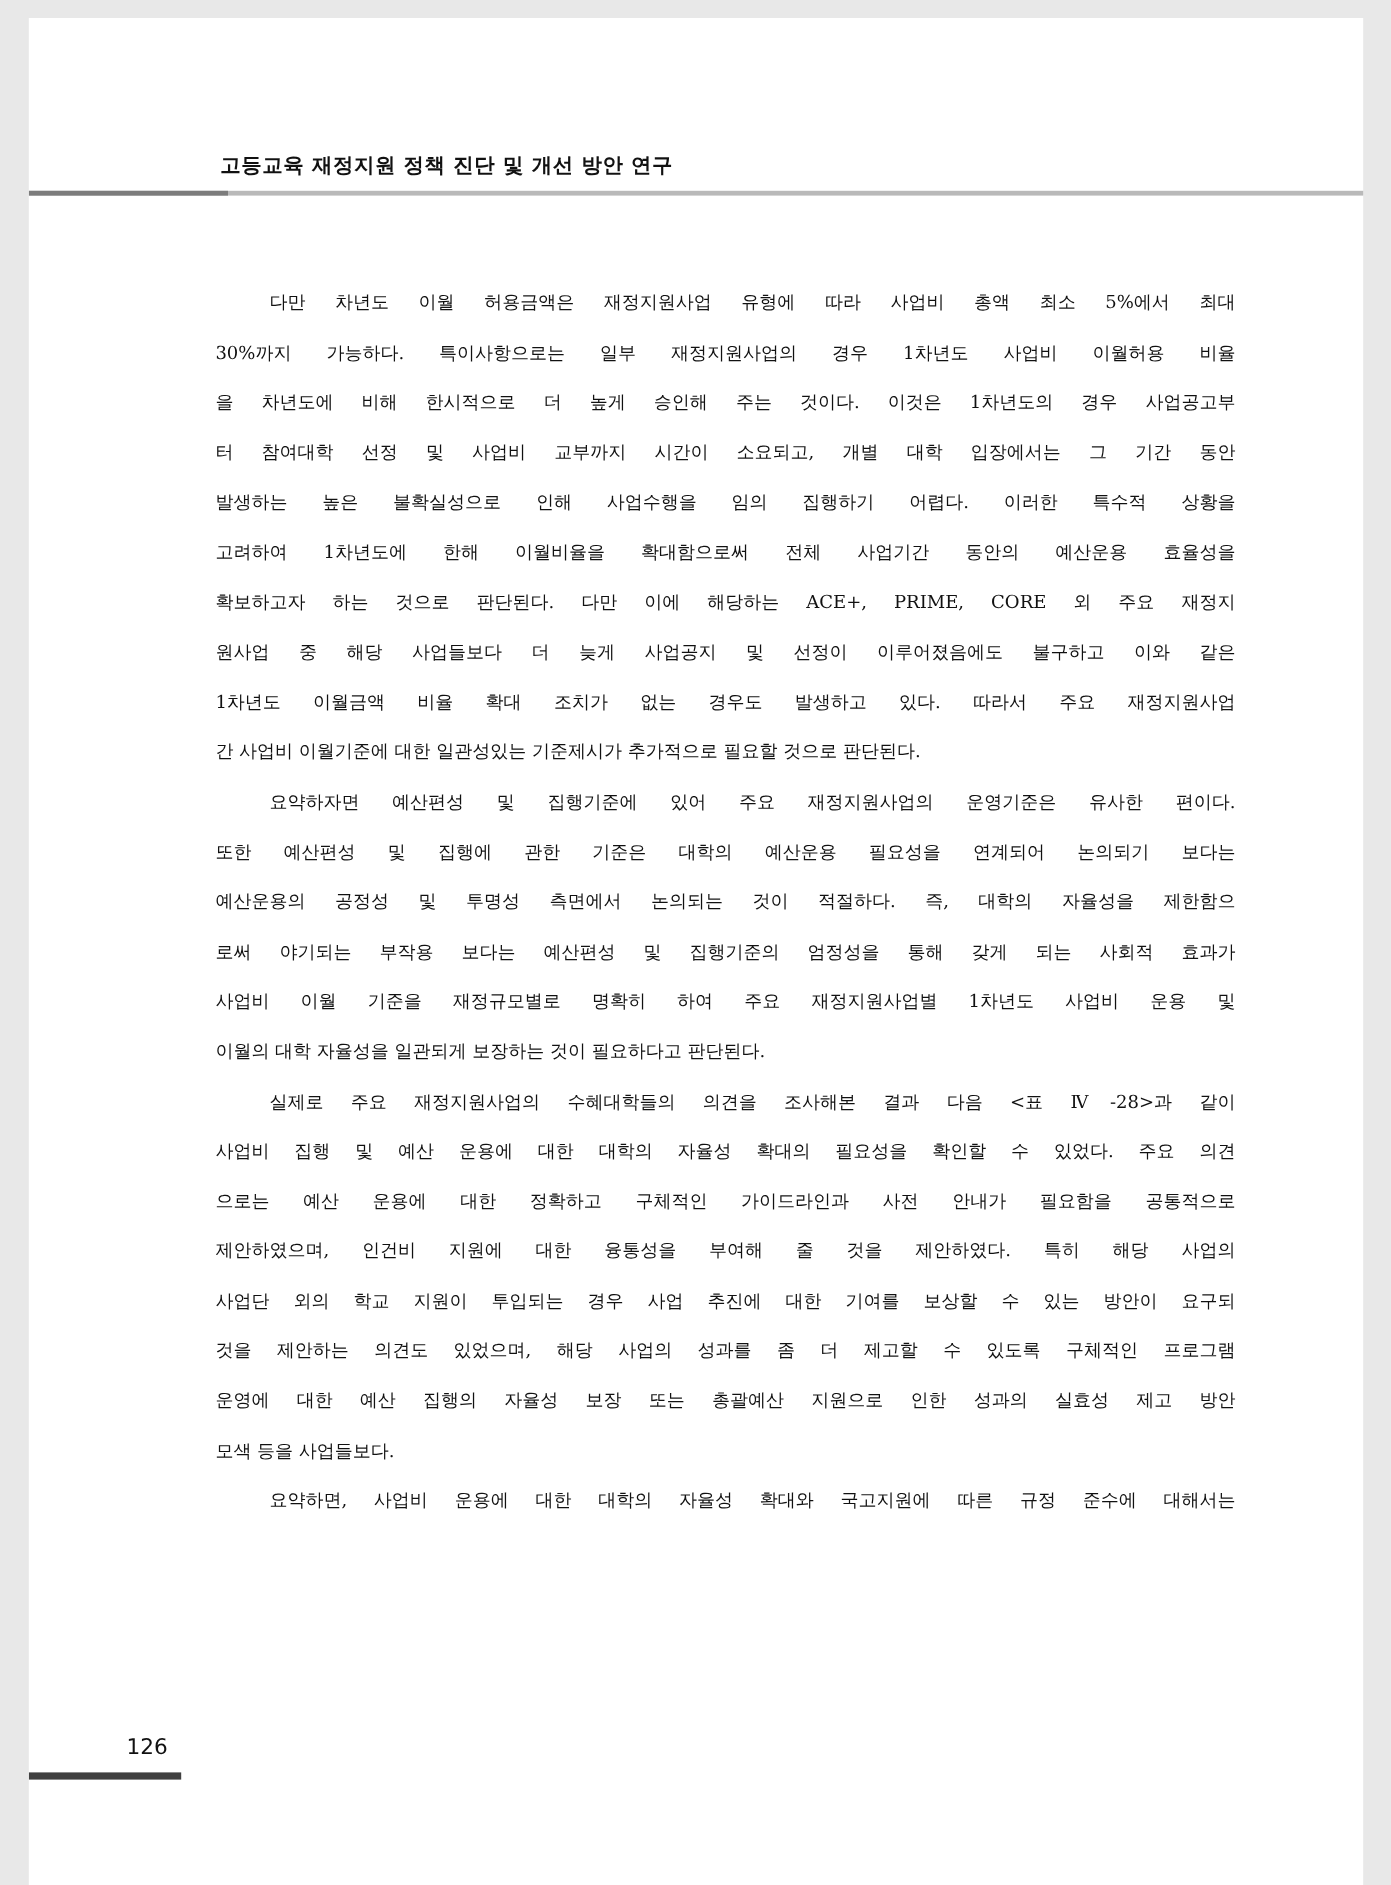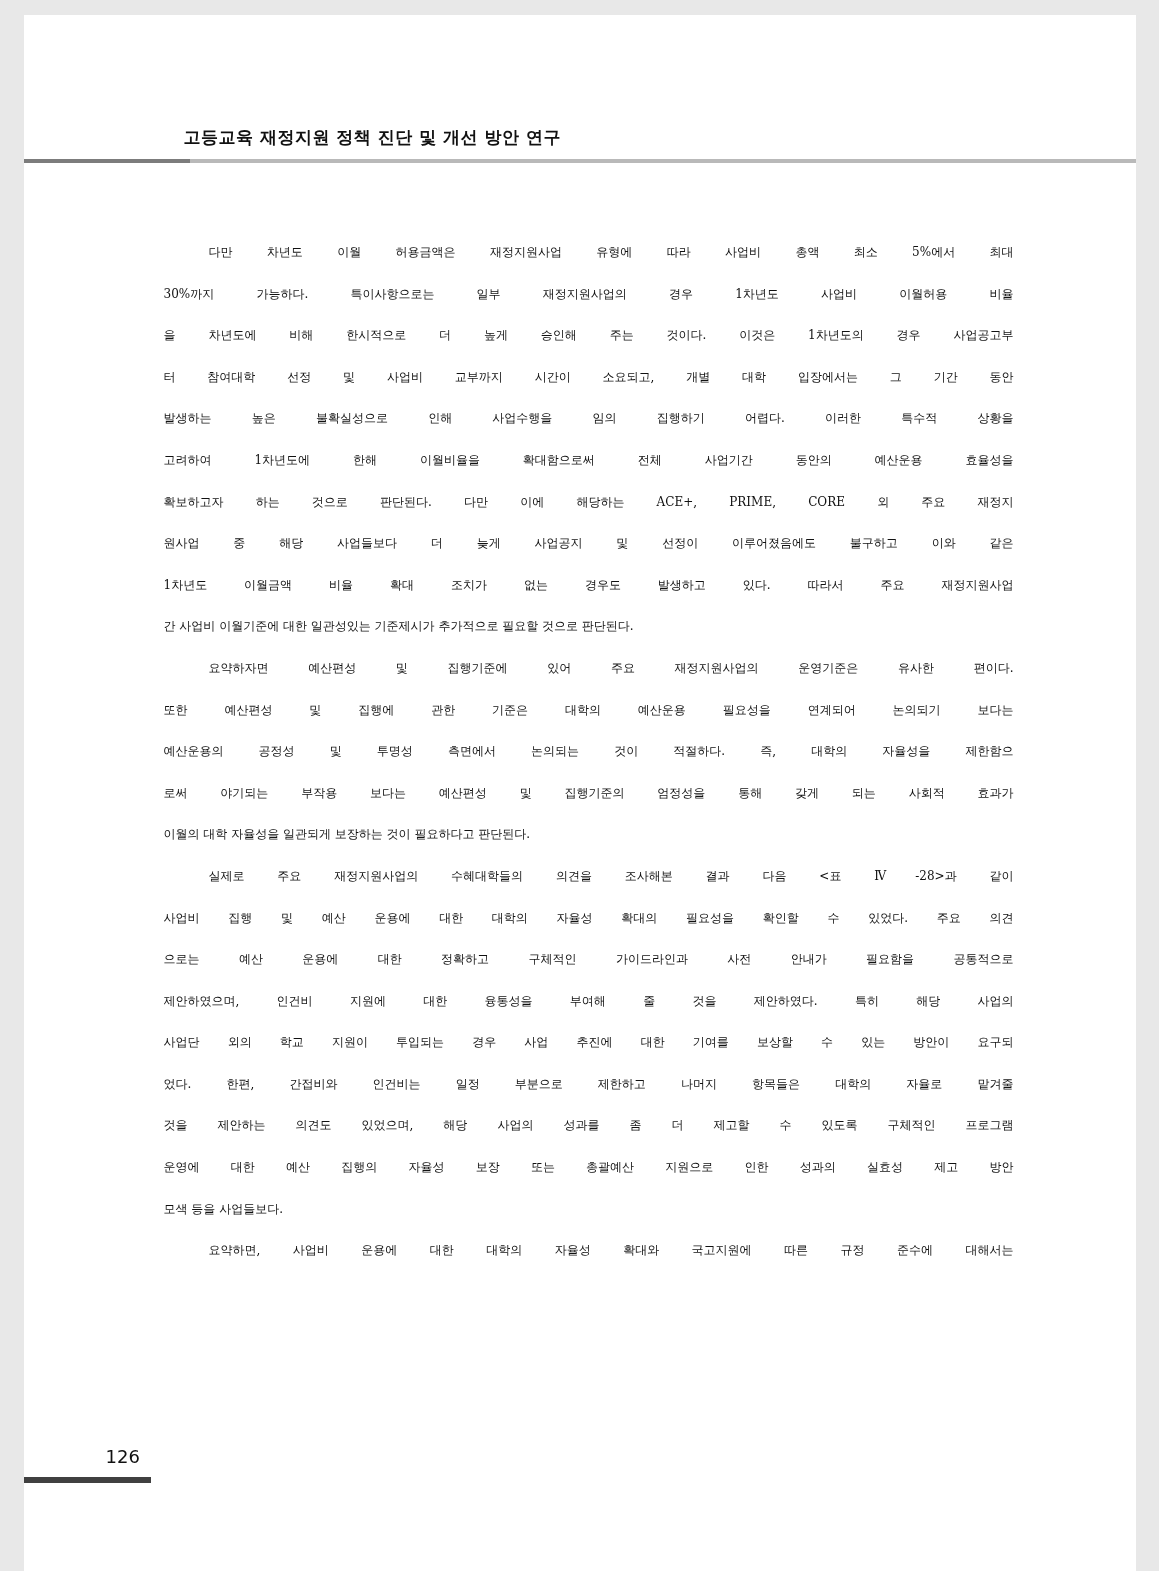--- a/index.html
+++ b/index.html
@@ -40,24 +40,24 @@
     left: 0;
     top: 0;
     width: 166px;
     height: 100%;
     background: #7c7c7c;
   }
 
   
   .body-text {
     position: absolute;
-    left: 140px;
+    left: 156px;
     top: 217px;
     width: 850px;
-    font-size: 12px;
+    font-size: 15px;
     line-height: 41.6px;
   }
   .paragraph { margin: 0; padding: 0; }
   .line {
     height: 41.6px;
     overflow: hidden;
     text-align: justify;
     text-align-last: justify;
     -moz-text-align-last: justify;
   }
@@ -109,29 +109,29 @@
         <div class="line">확보하고자 하는 것으로 판단된다. 다만 이에 해당하는 ACE+, PRIME, CORE 외 주요 재정지</div>
         <div class="line">원사업 중 해당 사업들보다 더 늦게 사업공지 및 선정이 이루어졌음에도 불구하고 이와 같은</div>
         <div class="line">1차년도 이월금액 비율 확대 조치가 없는 경우도 발생하고 있다. 따라서 주요 재정지원사업</div>
         <div class="line para-end">간 사업비 이월기준에 대한 일관성있는 기준제시가 추가적으로 필요할 것으로 판단된다.</div>
       </div>
       <div class="paragraph">
         <div class="line indent">요약하자면 예산편성 및 집행기준에 있어 주요 재정지원사업의 운영기준은 유사한 편이다.</div>
         <div class="line">또한 예산편성 및 집행에 관한 기준은 대학의 예산운용 필요성을 연계되어 논의되기 보다는</div>
         <div class="line">예산운용의 공정성 및 투명성 측면에서 논의되는 것이 적절하다. 즉, 대학의 자율성을 제한함으</div>
         <div class="line">로써 야기되는 부작용 보다는 예산편성 및 집행기준의 엄정성을 통해 갖게 되는 사회적 효과가</div>
+        <div class="line">사업비 이월 기준을 재정규모별로 명확히 하여 주요 재정지원사업별 1차년도 사업비 운용 및</div>
         <div class="line para-end">이월의 대학 자율성을 일관되게 보장하는 것이 필요하다고 판단된다.</div>
       </div>
       <div class="paragraph">
         <div class="line indent">실제로 주요 재정지원사업의 수혜대학들의 의견을 조사해본 결과 다음 &lt;표 Ⅳ-28&gt;과 같이</div>
         <div class="line">사업비 집행 및 예산 운용에 대한 대학의 자율성 확대의 필요성을 확인할 수 있었다. 주요 의견</div>
         <div class="line">으로는 예산 운용에 대한 정확하고 구체적인 가이드라인과 사전 안내가 필요함을 공통적으로</div>
         <div class="line">제안하였으며, 인건비 지원에 대한 융통성을 부여해 줄 것을 제안하였다. 특히 해당 사업의</div>
         <div class="line">사업단 외의 학교 지원이 투입되는 경우 사업 추진에 대한 기여를 보상할 수 있는 방안이 요구되</div>
-        <div class="line">었다. 한편, 간접비와 인건비는 일정 부분으로 제한하고 나머지 항목들은 대학의 자율로 맡겨줄</div>
         <div class="line">것을 제안하는 의견도 있었으며, 해당 사업의 성과를 좀 더 제고할 수 있도록 구체적인 프로그램</div>
         <div class="line">운영에 대한 예산 집행의 자율성 보장 또는 총괄예산 지원으로 인한 성과의 실효성 제고 방안</div>
         <div class="line para-end">모색 등을 사업들보다.</div>
       </div>
       <div class="paragraph">
         <div class="line indent">요약하면, 사업비 운용에 대한 대학의 자율성 확대와 국고지원에 따른 규정 준수에 대해서는</div>
       </div>
     </main>
 
   <footer>

